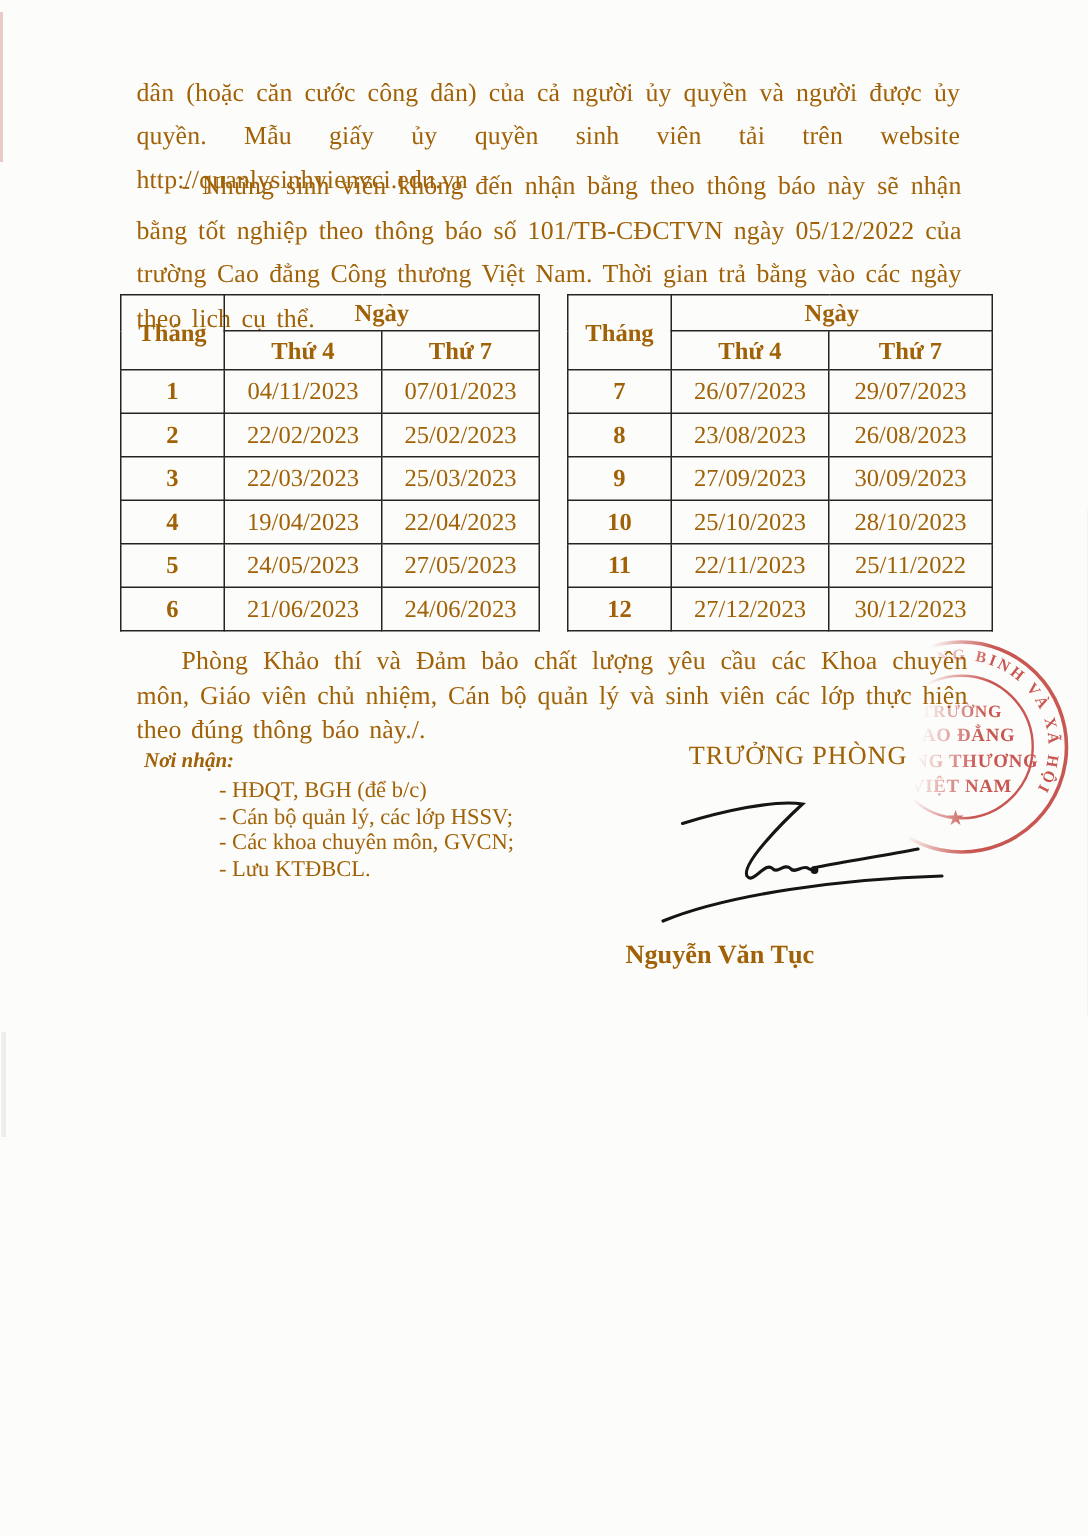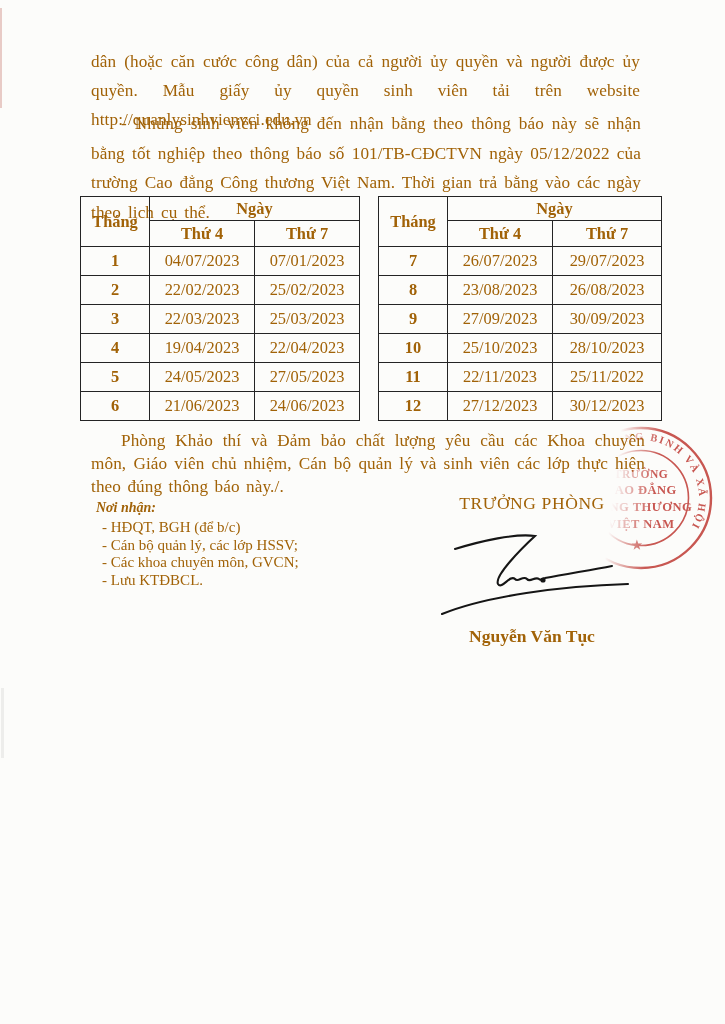--- a/index.html
+++ b/index.html
@@ -35,29 +35,29 @@
   .col-wed{width:104px;}
   .col-sat{width:104px;}
   .sched.right .col-sat{width:108px;}
   tr.hdr1{height:24px;}
   tr.hdr2{height:26px;}
   tr.data{height:29px;}
   td.month{font-weight:bold;}
 
   .recipients{position:absolute;left:96px;top:500px;font-size:15px;}
   .recipients .label{font-weight:bold;font-style:italic;font-size:14px;margin-bottom:3px;}
-  .recipients .item{line-height:17.5px;padding-left:6px;}
+  .recipients .item{line-height:17.5px;padding-left:6px;margin-left:44px;}
 
   .sig-title{
     position:absolute;left:432px;top:493px;width:200px;
     text-align:center;font-size:17.5px;letter-spacing:.6px;
   }
   .sig-name{
-    position:absolute;left:432px;top:626px;width:200px;
-    text-align:center;font-size:17.5px;font-weight:bold;
+    position:absolute;left:417px;top:626px;width:200px;
+    text-align:left;font-size:17.5px;font-weight:bold;
   }
   .sig-svg{position:absolute;left:436px;top:528px;}
 
   .stamp{
     position:absolute;left:566px;top:423px;width:150px;height:150px;
     opacity:.93;
     -webkit-mask-image:linear-gradient(97deg,transparent 33%,rgba(0,0,0,.5) 45%,rgba(0,0,0,.95) 58%);
     mask-image:linear-gradient(97deg,transparent 33%,rgba(0,0,0,.5) 45%,rgba(0,0,0,.95) 58%);
   }
   .stamp text{font-family:"Liberation Serif","DejaVu Serif",serif;font-weight:bold;}
@@ -83,21 +83,21 @@
           <tr class="hdr1">
         <th class="col-month" rowspan="2">Tháng</th>
         <th colspan="2">Ngày</th>
       </tr>
       <tr class="hdr2">
         <th class="col-wed">Thứ 4</th>
         <th class="col-sat">Thứ 7</th>
       </tr>
       <tr class="data">
         <td class="month">1</td>
-        <td>04/07/2023</td>
+        <td>04/11/2023</td>
         <td>07/01/2023</td>
       </tr>
       <tr class="data">
         <td class="month">2</td>
         <td>22/02/2023</td>
         <td>25/02/2023</td>
       </tr>
       <tr class="data">
         <td class="month">3</td>
         <td>22/03/2023</td>

